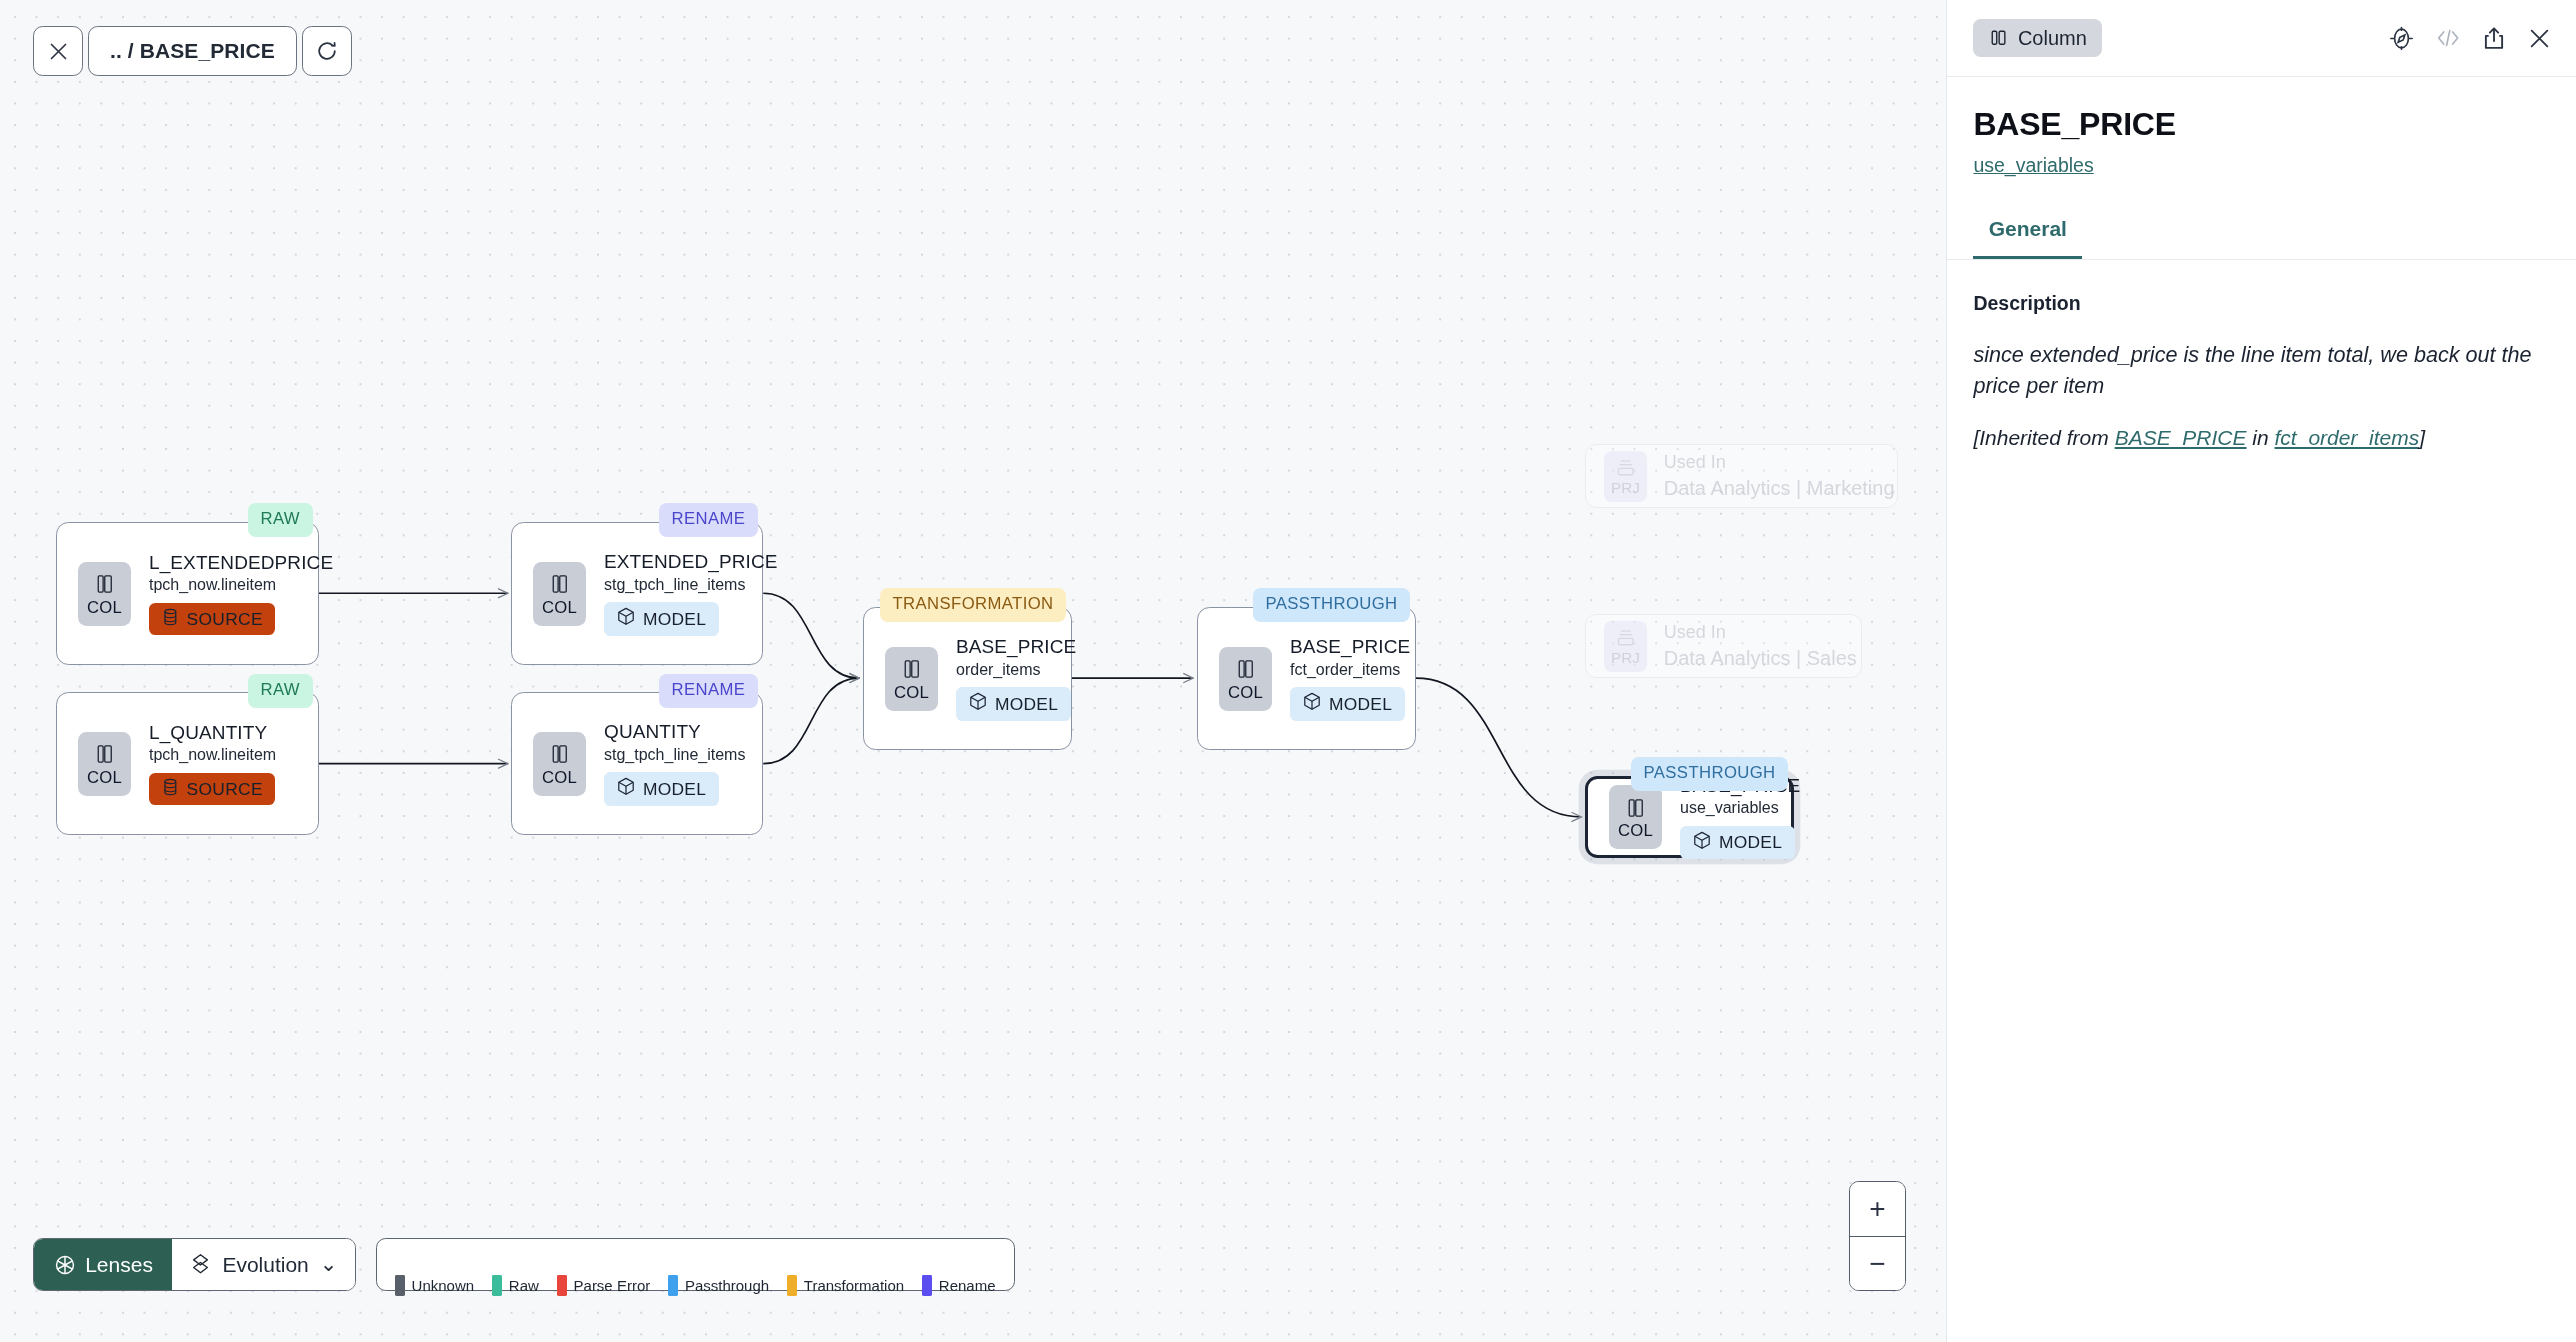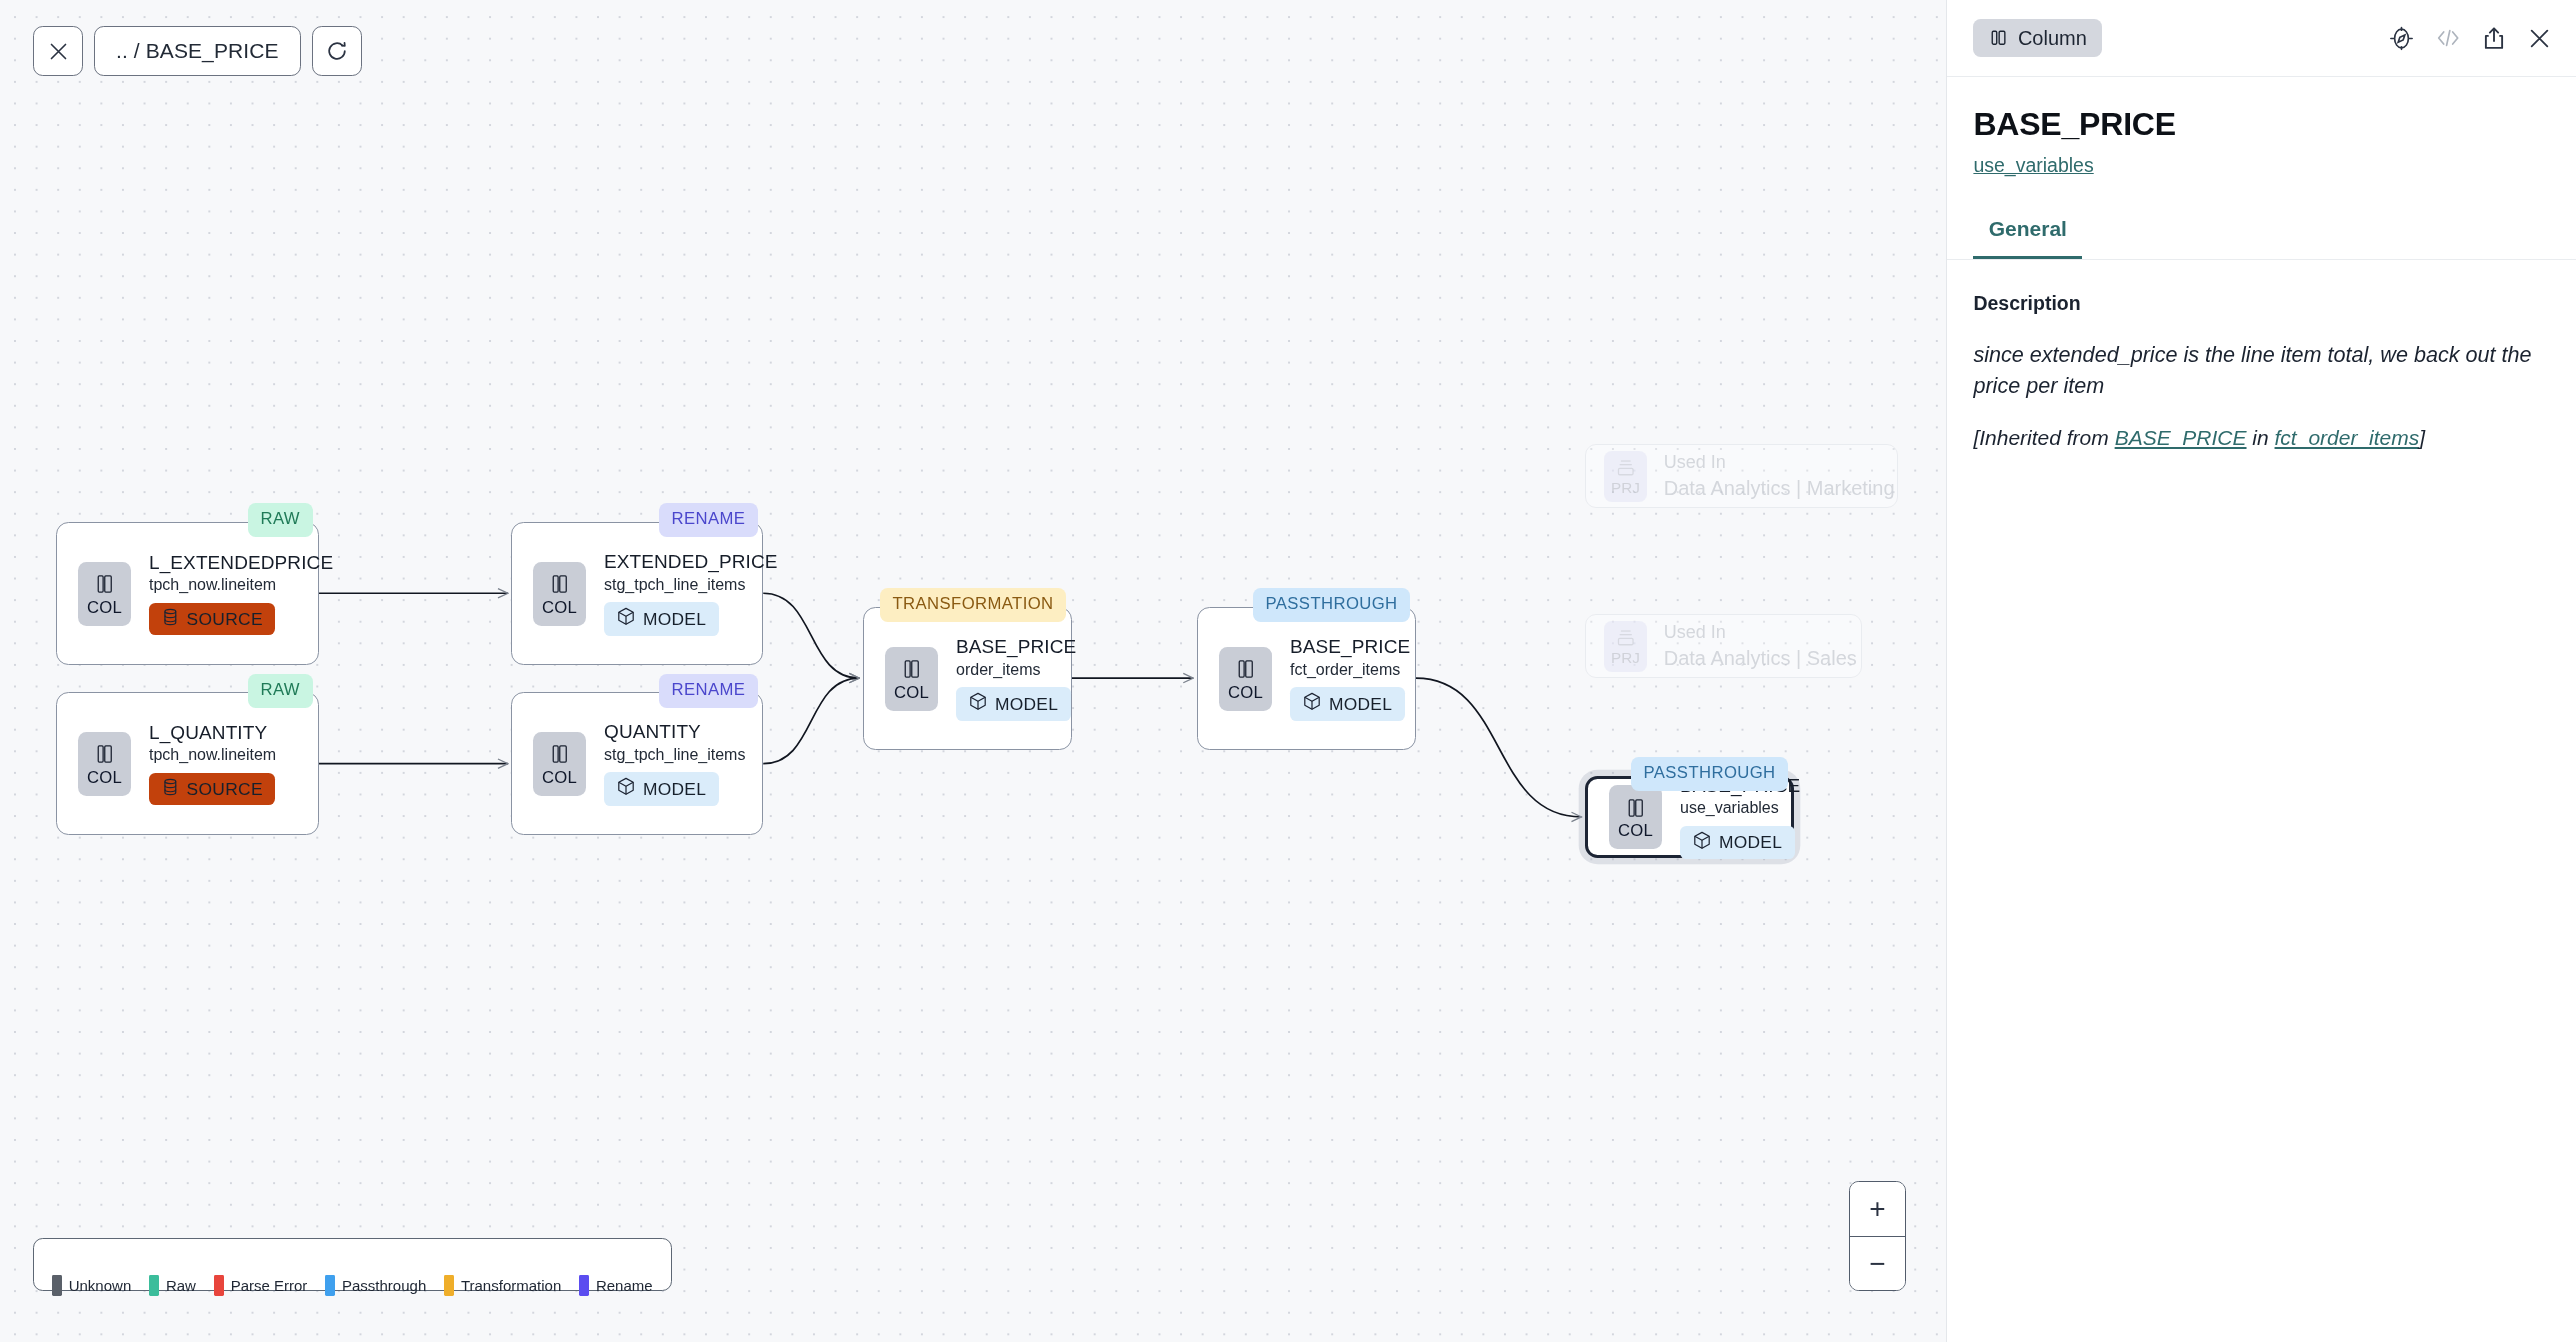--- a/index.html
+++ b/index.html
@@ -19,21 +19,21 @@
     height: 1343px;
     background-color: #f7f8fa;
     background-image: radial-gradient(circle, #d3d6dd 1.1px, transparent 1.2px);
     background-size: 21.6px 21.6px;
     background-position: 4.2px 6.3px;
     overflow: hidden;
     flex: 0 0 auto;
   }
 
   
-  .topbar { position: absolute; top: 26.4px; left: 33px; display: flex; align-items: center; gap: 11px; z-index: 40; }
+  .topbar { position: absolute; top: 26.4px; left: 33px; display: flex; align-items: center; gap: 5px; z-index: 40; font-weight: bold; }
   .tb-btn {
     background: #ffffff;
     border: 1.1px solid #6b7280;
     border-radius: 9.7px;
     height: 50px;
     display: flex; align-items: center; justify-content: center;
     cursor: pointer;
     color: #2b3342;
   }
   .tb-square { width: 50px; }
@@ -484,20 +484,37 @@
           </div>
         </div>
       </div>
 
     <div class="zoomctl">
       <button>+</button>
       <button class="minus">−</button>
     </div>
 
     <div class="bottombar">
+      <div class="lensgroup">
+        <div class="lens-btn">
+          <svg width="22" height="22" viewBox="0 0 24 24" fill="none" stroke="currentColor" stroke-width="1.6">
+            <circle cx="12" cy="12" r="9.2"></circle>
+            <path d="M12 2.8 L12 12 M20.2 7.4 L12 12 M20.2 16.6 L12 12 M12 21.2 L12 12 M3.8 16.6 L12 12 M3.8 7.4 L12 12"></path>
+          </svg>
+          <span>Lenses</span>
+        </div>
+        <div class="evo-btn">
+          <svg width="21" height="24" viewBox="0 0 24 28" fill="none" stroke="currentColor" stroke-width="1.6" stroke-linejoin="round">
+            <path d="M12 2 L20 8 L12 14 L4 8 Z"></path>
+            <path d="M12 11 L20 17 L12 23 L4 17 Z"></path>
+          </svg>
+          <span>Evolution</span>
+          <span style="font-size:21px;line-height:0.6;">⌄</span>
+        </div>
+      </div>
       <div class="legend" id="legend">
           <div class="legend-item">
             <span class="swatch" style="background:#5a6069"></span>
             <span>Unknown</span>
           </div>
           <div class="legend-item">
             <span class="swatch" style="background:#3bbd9b"></span>
             <span>Raw</span>
           </div>
           <div class="legend-item">

